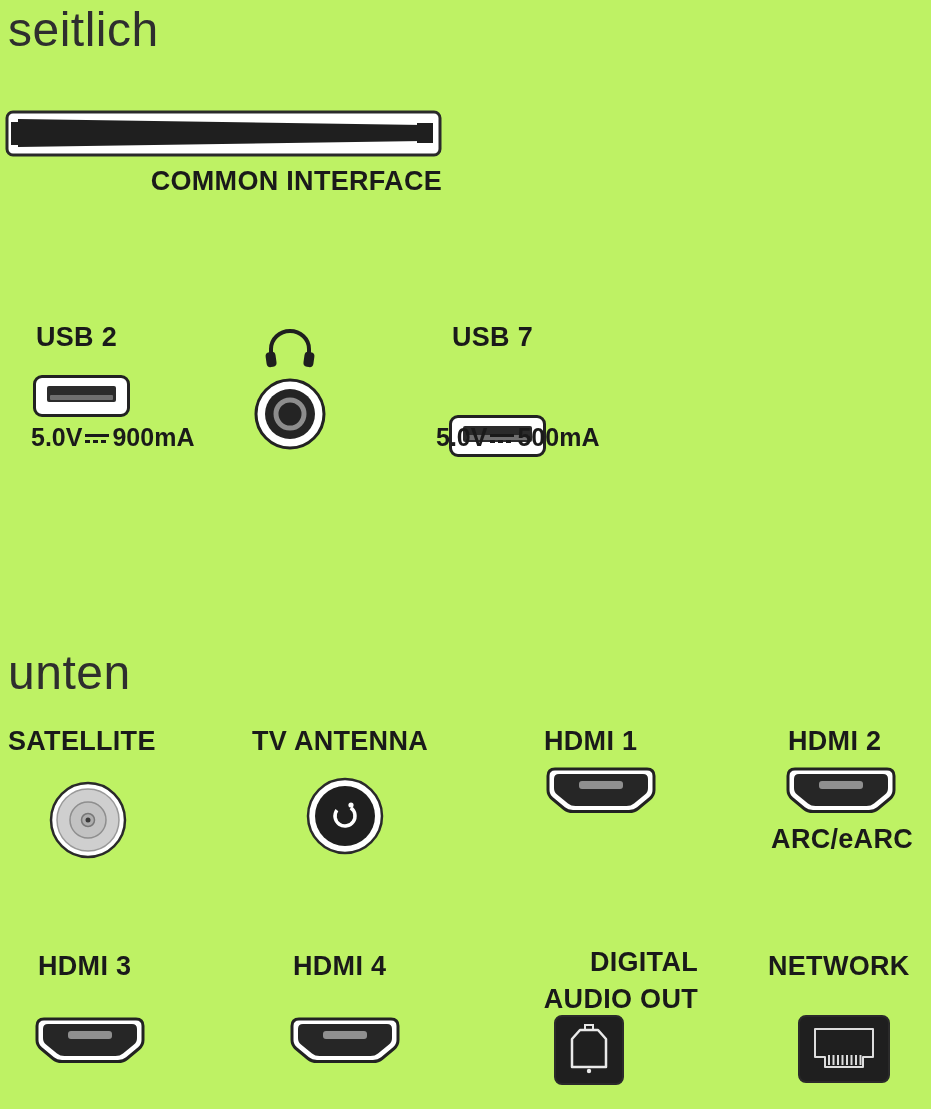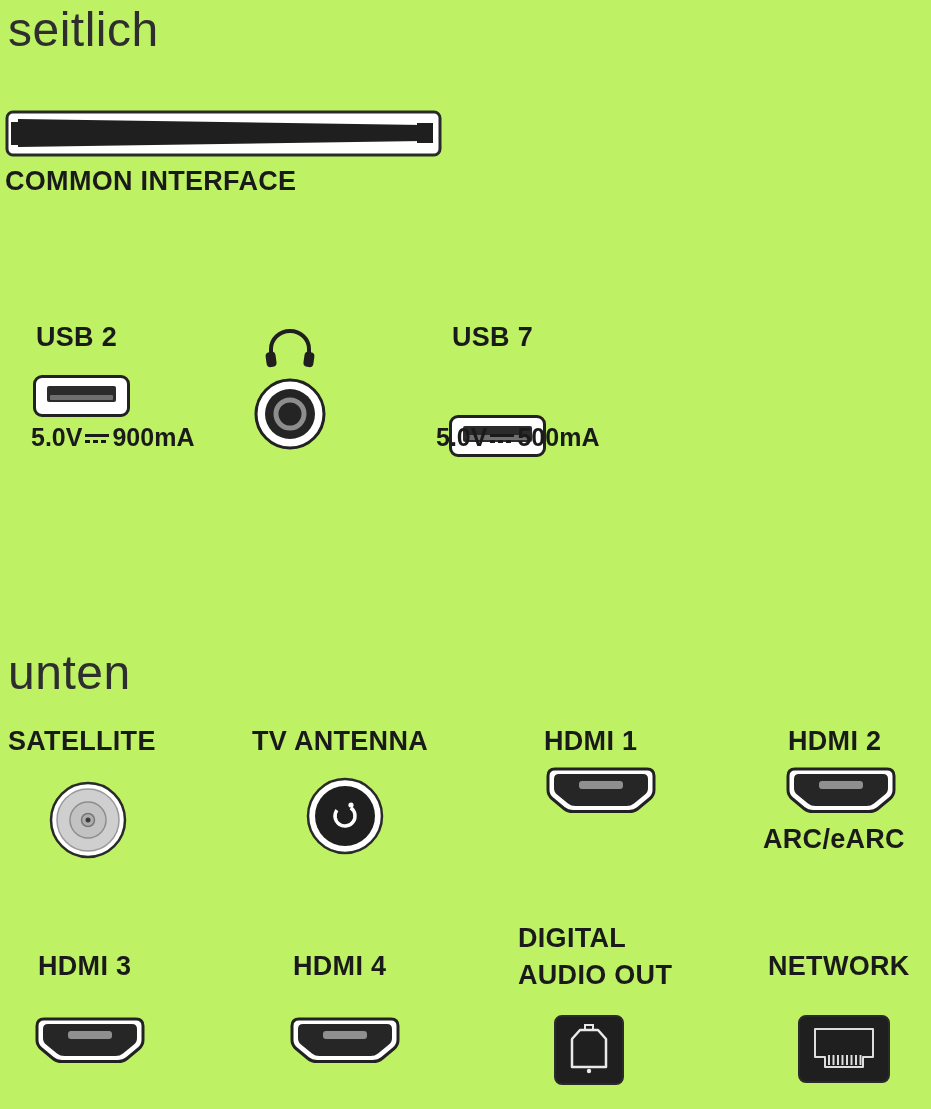--- a/index.html
+++ b/index.html
@@ -3,21 +3,21 @@
 <meta charset="utf-8">
 <style>
   html,body { margin:0; padding:0; background:#ffffff; }
   #stage {
     position:relative; width:931px; height:1109px; background:#bef264;
     font-family:"Liberation Sans", sans-serif; color:#1a1a1a; overflow:hidden;
   }
   .abs { position:absolute; }
   .section-title { font-size:48px; font-weight:400; color:#2e2e2e; letter-spacing:0.5px; }
   .port-label { font-size:27px; font-weight:bold; color:#1a1a1a; letter-spacing:0.3px; white-space:nowrap; }
-  .centered { text-align:left; }
+  .centered { text-align:right; }
   .spec { display:flex; align-items:center; font-size:25px; font-weight:bold; color:#1a1a1a; white-space:nowrap;margin-left:27px; }
   .dc-sym { display:inline-block; width:24px; height:12px; margin:2px 3px 0 3px; position:relative; }
   .dc-sym::before { content:""; position:absolute; top:1px; left:0; right:0; height:3px; background:#1a1a1a; }
   .dc-sym::after { content:""; position:absolute; top:7px; left:0; right:0; height:3px;
     background:repeating-linear-gradient(90deg,#1a1a1a 0 5px,transparent 5px 8px); }
   .usb-port { width:97px; height:42px; border:3px solid #222; border-radius:9px; background:#fff; box-sizing:border-box; position:relative; }
   .usb-inner { position:absolute; left:11px; right:11px; top:8px; height:16px; background:#2b2b2b; border-radius:2px; }
   .usb-inner::after { content:""; position:absolute; left:3px; right:3px; bottom:2px; height:5px; background:#6f6f6f; border-radius:1px; }
   svg { display:block; }
   .two-line { line-height:37px; }
@@ -118,21 +118,21 @@
 
   <div class="abs" style="left:785px; top:766px;">
     <svg width="112" height="50" viewBox="0 0 112 50">
         <use href="#hdmi-sym"></use>
       </svg>
   </div>
   <div class="abs port-label centered" style="left:763px; top:824px; width:150px; font-weight:600;">ARC/eARC</div>
 
   <div class="abs port-label" style="left:38px; top:951px;">HDMI 3</div>
   <div class="abs port-label" style="left:293px; top:951px;">HDMI 4</div>
-  <div class="abs port-label centered two-line" style="left:518px; top:920px; width:180px;">
+  <div class="abs port-label centered two-line" style="left:518px; top:944px; width:180px;">
     <div>DIGITAL</div>
     <div>AUDIO OUT</div>
   </div>
   <div class="abs port-label" style="left:768px; top:951px;">NETWORK</div>
 
   <div class="abs" style="left:34px; top:1016px;">
     <svg width="112" height="50" viewBox="0 0 112 50">
         <use href="#hdmi-sym"></use>
       </svg>
   </div>

